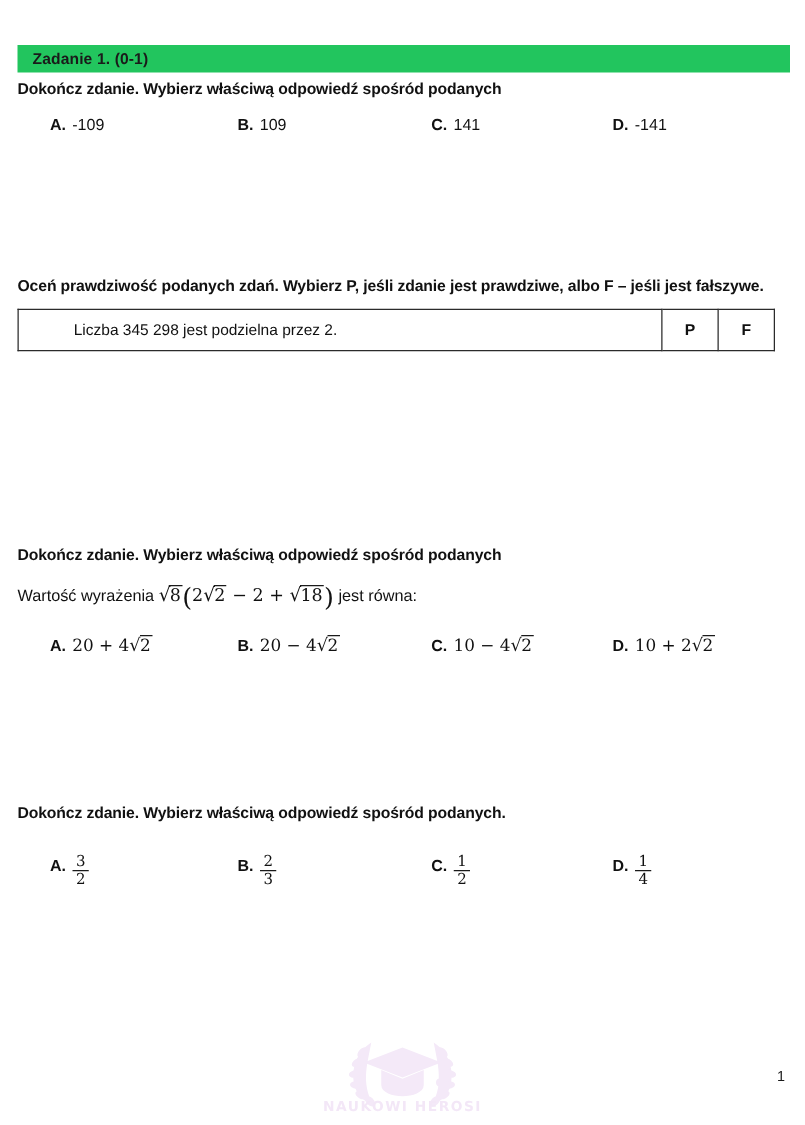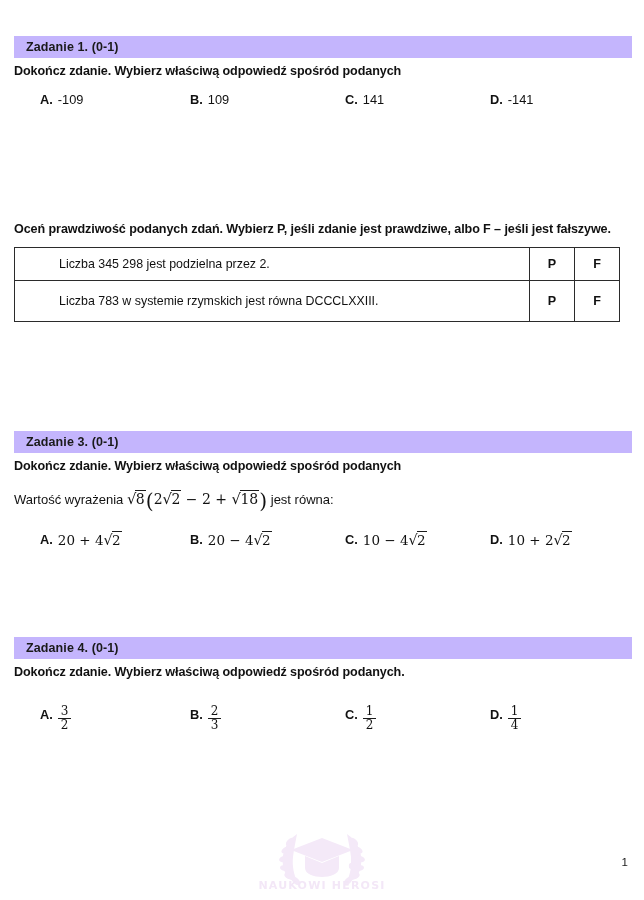--- a/index.html
+++ b/index.html
@@ -47,21 +47,21 @@
   }
 
   
   .task {
     position: absolute;
     left: 14px;
     width: 618px;
     z-index: 2;
   }
   .task-header {
-    background: #c4b5fd;
+    background: #22c55e;
     color: #1a1a1a;
     font-weight: bold;
     font-size: 12.5px;
     line-height: 22px;
     height: 22px;
     padding-left: 12px;
     box-sizing: border-box;
     letter-spacing: 0.1px;
   }
   .instruction {
@@ -219,31 +219,25 @@
   <div class="task" style="top:216px;">
     <div class="instruction" style="width:600px;">Oceń prawdziwość podanych zdań. Wybierz P, jeśli zdanie jest prawdziwe, albo F – jeśli jest fałszywe.</div>
 
     <table class="tf-table">
       <tbody>
           <tr class="tf-row-1">
         <td class="stmt">Liczba 345 298 jest podzielna przez 2.</td>
         <td class="opt">P</td>
         <td class="opt">F</td>
       </tr>
-      <tr class="tf-row-2">
-        <td class="stmt">Liczba 783 w systemie rzymskich jest równa DCCCLXXIII.</td>
-        <td class="opt">P</td>
-        <td class="opt">F</td>
-      </tr>
     </tbody>
       </table>
   </div>
 
   <div class="task" style="top:431px;">
-    <div class="task-header">Zadanie 3. (0-1)</div>
     <div class="instruction">Dokończ zdanie. Wybierz właściwą odpowiedź spośród podanych</div>
     <div class="stem" style="margin-top:16px;">
       <span>Wartość wyrażenia </span><span class="math"><span class="rad"><span class="sign">√</span><span class="radicand">8</span></span><span class="paren-big">(</span>2<span class="rad"><span class="sign">√</span><span class="radicand">2</span></span> − 2 + <span class="rad"><span class="sign">√</span><span class="radicand">18</span></span><span class="paren-big">)</span></span><span> jest równa:</span>
     </div>
     <div class="answers" style="margin-top:22px;">
       <div class="answer a-col-0">
         <span class="letter">A.</span>
         <span class="value mathval">20 + 4<span class="rad"><span class="sign">√</span><span class="radicand">2</span></span></span>
       </div>
       <div class="answer a-col-1">
@@ -255,21 +249,20 @@
         <span class="value mathval">10 − 4<span class="rad"><span class="sign">√</span><span class="radicand">2</span></span></span>
       </div>
       <div class="answer a-col-3">
         <span class="letter">D.</span>
         <span class="value mathval">10 + 2<span class="rad"><span class="sign">√</span><span class="radicand">2</span></span></span>
       </div>
     </div>
   </div>
 
   <div class="task" style="top:637px;">
-    <div class="task-header">Zadanie 4. (0-1)</div>
     <div class="instruction">Dokończ zdanie. Wybierz właściwą odpowiedź spośród podanych.</div>
     <div class="answers" style="margin-top:26px;">
       <div class="answer a-col-0">
         <span class="letter">A.</span>
         <span class="frac">
           <span class="num">3</span>
           <span class="den">2</span>
         </span>
       </div>
       <div class="answer a-col-1">

